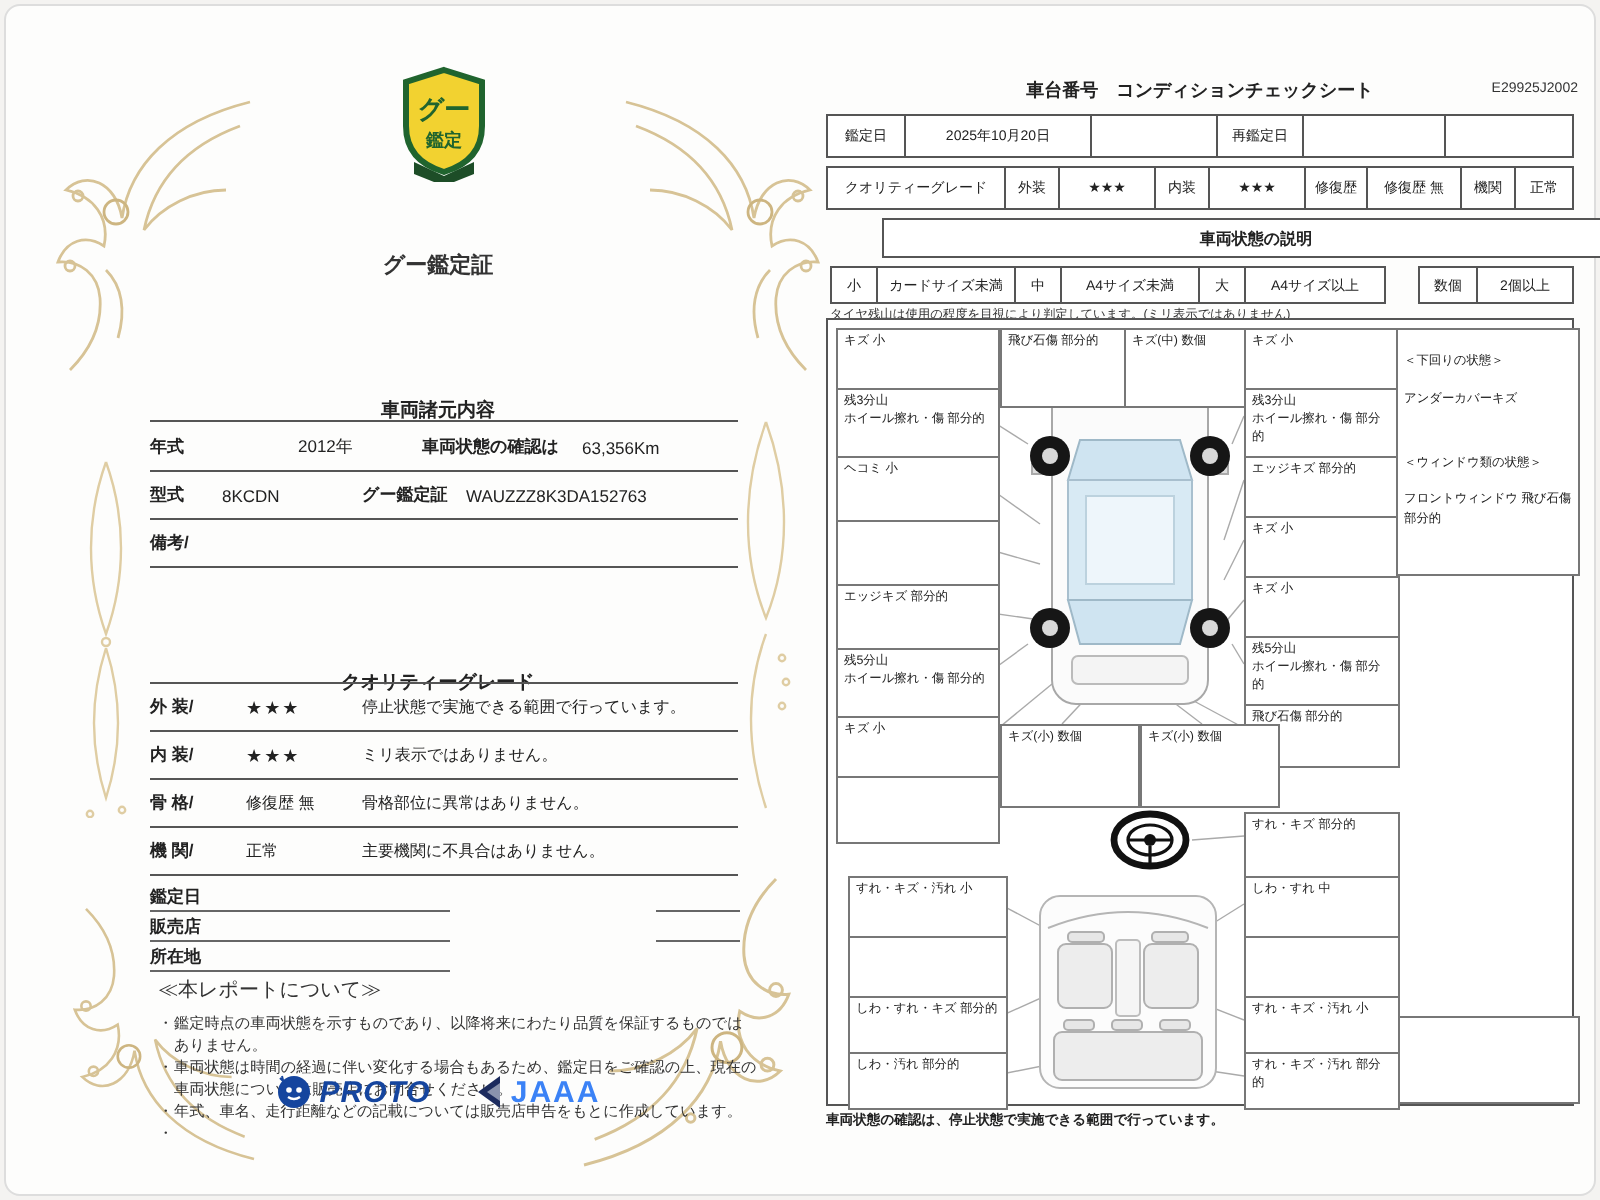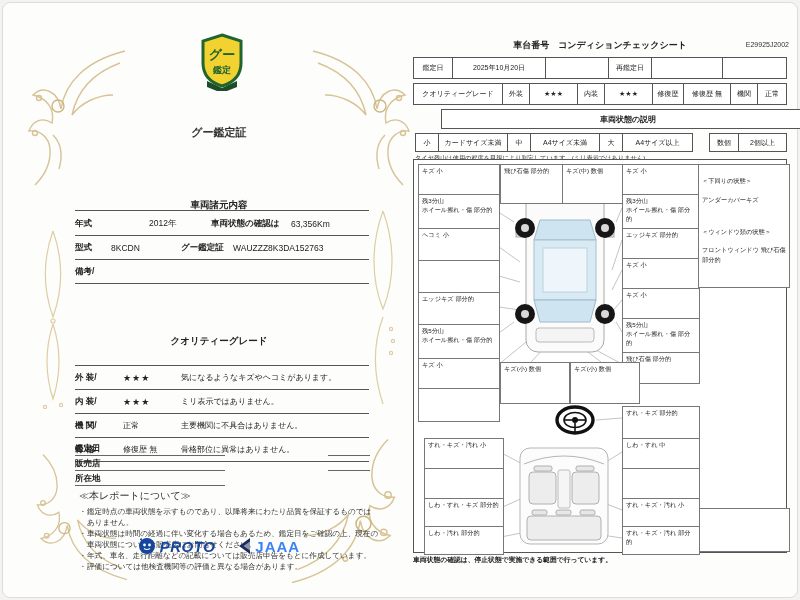--- a/index.html
+++ b/index.html
@@ -137,40 +137,40 @@
         <span class="lab" style="width:52px">グー鑑定証</span>
         <span>WAUZZZ8K3DA152763</span>
       </div>
       <div class="lrow">
         <span class="lab">備考/</span>
       </div>
     </div>
 
     <div class="lsec" style="top:306px">クオリティーグレード</div>
 
-    <div class="ltable" style="top:336px;border-top:1.2px solid #555">
+    <div class="ltable" style="top:312px;border-top:1.2px solid #555">
       <div class="lrow">
         <span class="lab" style="width:48px">外 装/</span>
         <span class="gstars" style="width:58px">★★★</span>
-        <span style="font-size:8px">気になるようなキズやヘコミがあります。</span>
+        <span style="font-size:8px">停止状態で実施できる範囲で行っています。</span>
       </div>
       <div class="lrow">
         <span class="lab" style="width:48px">内 装/</span>
         <span class="gstars" style="width:58px">★★★</span>
         <span style="font-size:8px">ミリ表示ではありません。</span>
       </div>
       <div class="lrow">
+        <span class="lab" style="width:48px">骨 格/</span>
+        <span style="width:58px;font-size:8px">修復歴 無</span>
+        <span style="font-size:8px">骨格部位に異常はありません。</span>
+      </div>
+      <div class="lrow">
         <span class="lab" style="width:48px">機 関/</span>
         <span style="width:58px;font-size:8px">正常</span>
         <span style="font-size:8px">主要機関に不具合はありません。</span>
-      </div>
-      <div class="lrow">
-        <span class="lab" style="width:48px">骨 格/</span>
-        <span style="width:58px;font-size:8px">修復歴 無</span>
-        <span style="font-size:8px">骨格部位に異常はありません。</span>
       </div>
     </div>
 
     <div class="fieldrow" style="top:414px">鑑定日</div>
     <div class="fieldline" style="left:42px;top:426px;width:150px"></div>
     <div class="fieldline" style="left:295px;top:426px;width:42px"></div>
     <div class="fieldrow" style="top:429px">販売店</div>
     <div class="fieldline" style="left:42px;top:441px;width:150px"></div>
     <div class="fieldline" style="left:295px;top:441px;width:42px"></div>
     <div class="fieldrow" style="top:444px">所在地</div>
@@ -185,21 +185,20 @@
       <div class="b">
           <span class="dot">・</span>
           <span>車両状態は時間の経過に伴い変化する場合もあるため、鑑定日をご確認の上、現在の車両状態については販売店にお問合せください。</span>
         </div>
       <div class="b">
           <span class="dot">・</span>
           <span>年式、車名、走行距離などの記載については販売店申告をもとに作成しています。</span>
         </div>
       <div class="b">
           <span class="dot">・</span>
-          <span>評価については他検査機関等の評価と異なる場合があります。</span>
         </div>
     </div>
 
     <div class="logos">
       <div class="proto">
         <svg width="18" height="18" viewBox="0 0 18 18">
           <circle cx="9" cy="9" r="8" fill="#15459e"></circle>
           <circle cx="6.5" cy="8" r="1.4" fill="#fff"></circle>
             <circle cx="11.5" cy="8" r="1.4" fill="#fff"></circle>
           <path d="M6,11.5 Q9,13.5 12,11.5" stroke="#fff" stroke-width="1.2" fill="none"></path>

